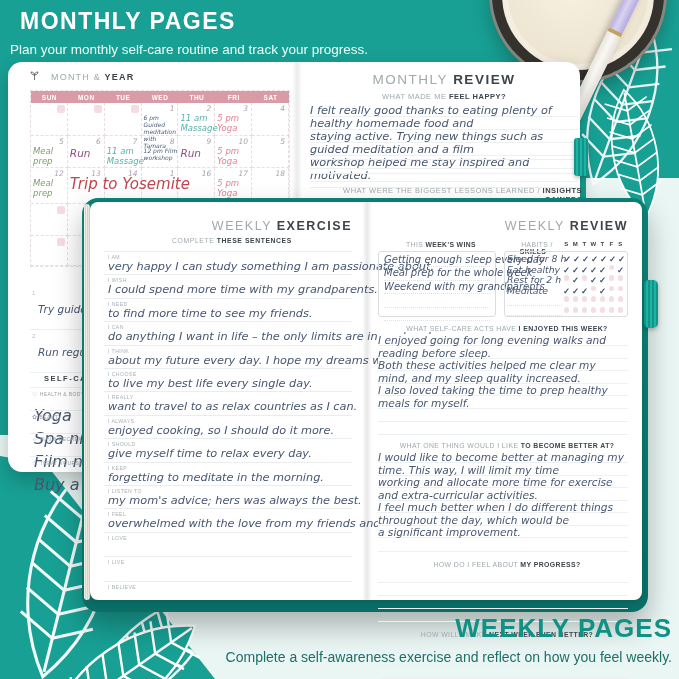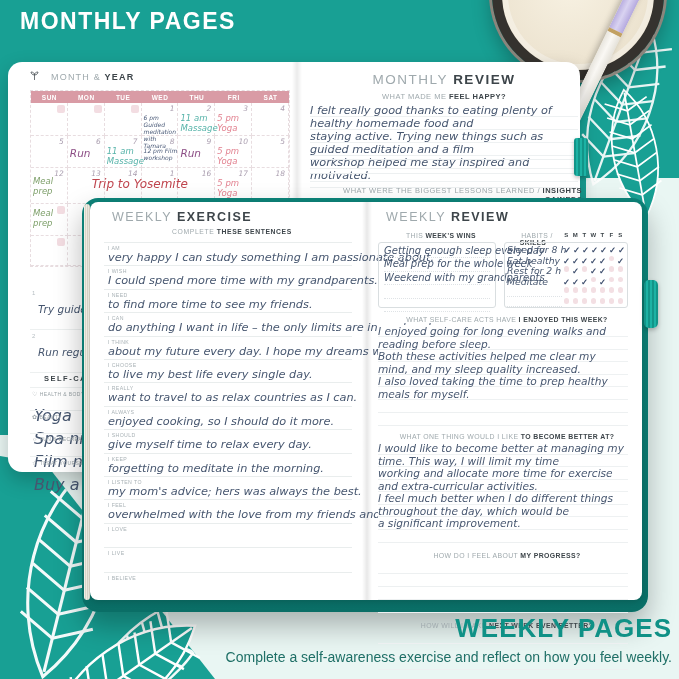--- a/index.html
+++ b/index.html
@@ -48,23 +48,23 @@
     border:1px dashed #e8dde0;}
   .cal-h{background:#d99ba5;color:#fff;font-size:6.5px;font-weight:700;letter-spacing:.5px;
     display:flex;align-items:center;justify-content:center;}
   .cal-cell{position:relative;border-right:1px dashed #e8dde0;border-bottom:1px dashed #e8dde0;}
   .cal-num{position:absolute;top:1px;right:3px;font-size:7.5px;color:#ab9fb0;
     font-family:"DejaVu Sans",sans-serif;font-style:italic;}
   .psq{position:absolute;top:2px;right:2px;width:8px;height:8px;background:#f3dde2;border-radius:2px;}
   .cal-e{position:absolute;left:2px;top:11px;font-size:8.5px;line-height:9.5px;white-space:pre-line;}
   .cal-e.s-xs{font-size:6px;line-height:7px;}
   .cal-e.s-lg{font-size:10.5px;top:13px;}
-  .cal-e.s-xl{font-size:12px;top:12px;width:390%;white-space:nowrap;z-index:2;text-align:center;}
+  .cal-e.s-xl{font-size:15px;top:12px;width:390%;white-space:nowrap;z-index:2;}
   .c-ink{color:#4a5a78;} .c-teal{color:#56b3a9;} .c-pink{color:#e2808f;}
-  .c-green{color:#7fa06b;margin-top:30px;} .c-purple{color:#8d4f86;} .c-red{color:#c0464f;}
+  .c-green{color:#7fa06b;} .c-purple{color:#8d4f86;} .c-red{color:#c0464f;}
   .goals{position:absolute;left:22px;top:225px;width:250px;}
   .goal{height:42px;border-bottom:1px solid #edf0f0;position:relative;}
   .goal .gnum{position:absolute;left:2px;top:3px;font-size:6px;color:#b6bec2;}
   .goal .gtxt{position:absolute;left:8px;top:16px;font-size:10.5px;}
   .selfcare{position:absolute;left:22px;top:312px;width:250px;}
   .sc-head{font-size:7.5px;letter-spacing:1.5px;color:#3d454a;font-weight:700;margin:0 0 4px 14px;}
   .sc-item{height:22px;border-top:1px solid #edf0f0;position:relative;}
   .sc-label{position:absolute;left:2px;top:2px;font-size:5px;letter-spacing:.4px;color:#9ba4a8;}
   .sc-ico{color:#9ba4a8;font-size:6px;margin-right:2px;}
   .sc-val{position:absolute;left:4px;top:18px;font-size:16px;}
@@ -81,21 +81,21 @@
   
   .front-cover{position:absolute;left:82px;top:198px;width:566px;height:414px;z-index:20;
     background:linear-gradient(#0d8177,#0a6e66);border-radius:16px;box-shadow:0 14px 28px rgba(0,0,0,.28);}
   .page-edges{position:absolute;left:84px;top:204px;width:6px;height:396px;z-index:21;border-radius:3px;
     background:repeating-linear-gradient(90deg,#f2efe6 0 1px,#dcd8cb 1px 2px);}
   .front-pages{position:absolute;left:90px;top:202px;width:552px;height:398px;background:#fff;
     border-radius:8px;z-index:22;box-shadow:0 2px 6px rgba(0,0,0,.15);}
   .front-spine{position:absolute;left:272px;top:0;width:10px;height:100%;
     background:linear-gradient(90deg,rgba(0,0,0,0),rgba(0,0,0,.09),rgba(0,0,0,0));}
   .elastic.front{position:absolute;left:644px;top:280px;width:14px;height:48px;z-index:23;border-radius:5px;}
-  .page-title{text-align:left;font-size:12.5px;letter-spacing:1.5px;}
+  .page-title{text-align:right;font-size:12.5px;letter-spacing:1.5px;margin-top:9px;}
   .page-sub{text-align:center;font-size:6.8px;letter-spacing:.6px;margin-top:4px;}
   .we{position:absolute;left:14px;top:8px;width:248px;}
   .ex-rows{margin-top:7px;}
   .ex-row{position:relative;border-top:1px solid #e9eded;height:23.4px;padding-left:4px;box-sizing:border-box;}
   .ex-row.empty{height:24.6px;}
   .ex-label{font-size:5.2px;letter-spacing:.4px;color:#a9b2b6;padding-top:2px;}
   .ex-text{font-size:11.3px;line-height:12px;margin-top:1px;white-space:nowrap;}
   .wr{position:absolute;left:288px;top:8px;width:250px;}
   .boxes{position:relative;height:84px;margin-top:2px;}
   .box-head{position:absolute;top:6px;font-size:6.8px;letter-spacing:.4px;}
@@ -196,20 +196,21 @@
     </div>
 
   <div class="candle"></div>
   <div class="pen">
     <div class="cap"></div>
     <div class="ring"></div>
     <div class="barrel"></div>
   </div>
 
   <div class="banner-title">MONTHLY PAGES</div>
+  <div class="banner-sub">Plan your monthly self-care routine and track your progress.</div>
 
   <div class="back-book">
     <div class="back-spine"></div>
 
     <div class="month-head">
       <span><svg width="9" height="10" viewBox="0 0 9 10">
             <path d="M4.5 9 V4 M4.5 4 C2 4 1 2 1 1 C3 1 4.5 2 4.5 4 C4.5 2 6 1 8 1 C8 2 7 4 4.5 4" stroke="#4a5257" stroke-width="0.8" fill="none"></path>
           </svg></span>
       <span><span class="h-light">MONTH &amp; </span><span class="h-bold">YEAR</span></span>
     </div>

